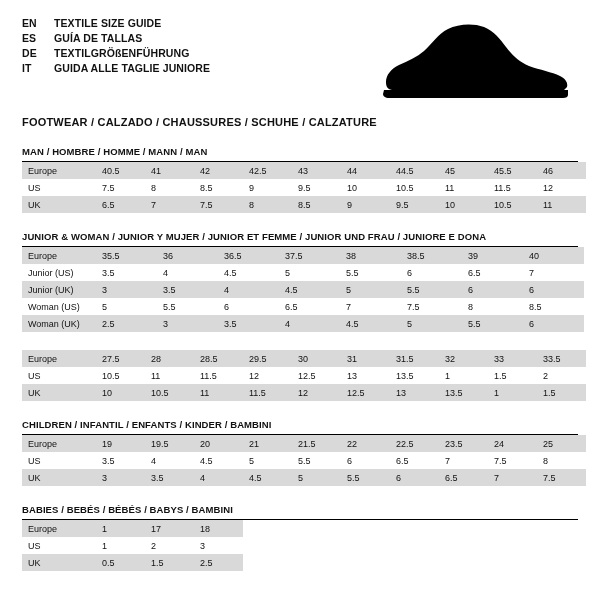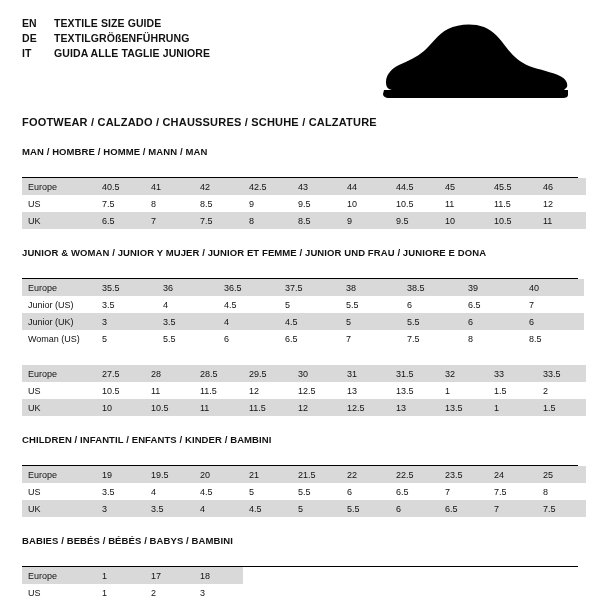--- a/index.html
+++ b/index.html
@@ -64,21 +64,21 @@
   }
 
   
   .section {
     margin-top: 18px;
   }
   .section-title {
     font-size: 9.5px;
     font-weight: bold;
     letter-spacing: 0.1px;
-    padding-bottom: 20px;
+    padding-bottom: 4px;
     border-bottom: 1px solid #000000;
     margin-bottom: 0;
   }
   table.size {
     border-collapse: collapse;
     width: 100%;
     table-layout: fixed;
   }
   table.size td {
     font-size: 9px;
@@ -98,20 +98,24 @@
 <body>
 
 <div class="page">
 
   <div class="header">
 
     <div class="lang-block">
       <div class="lang-row">
         <span class="lang-code">EN</span>
         <span class="lang-title">TEXTILE SIZE GUIDE</span>
+      </div>
+      <div class="lang-row">
+        <span class="lang-code">ES</span>
+        <span class="lang-title">GUÍA DE TALLAS</span>
       </div>
       <div class="lang-row">
         <span class="lang-code">DE</span>
         <span class="lang-title">TEXTILGRÖßENFÜHRUNG</span>
       </div>
       <div class="lang-row">
         <span class="lang-code">IT</span>
         <span class="lang-title">GUIDA ALLE TAGLIE JUNIORE</span>
       </div>
     </div>
@@ -222,20 +226,31 @@
         <tr>
           <td class="label">Woman (US)</td>
           <td>5</td>
           <td>5.5</td>
           <td>6</td>
           <td>6.5</td>
           <td>7</td>
           <td>7.5</td>
           <td>8</td>
           <td>8.5</td>
+        </tr>
+        <tr class="shaded">
+          <td class="label">Woman (UK)</td>
+          <td>2.5</td>
+          <td>3</td>
+          <td>3.5</td>
+          <td>4</td>
+          <td>4.5</td>
+          <td>5</td>
+          <td>5.5</td>
+          <td>6</td>
         </tr>
       </tbody>
     </table>
   </div>
 
   <div class="section">
     <table class="size">
       <colgroup>
         <col style="width:74px">
           <col span="10" style="width:49px">

